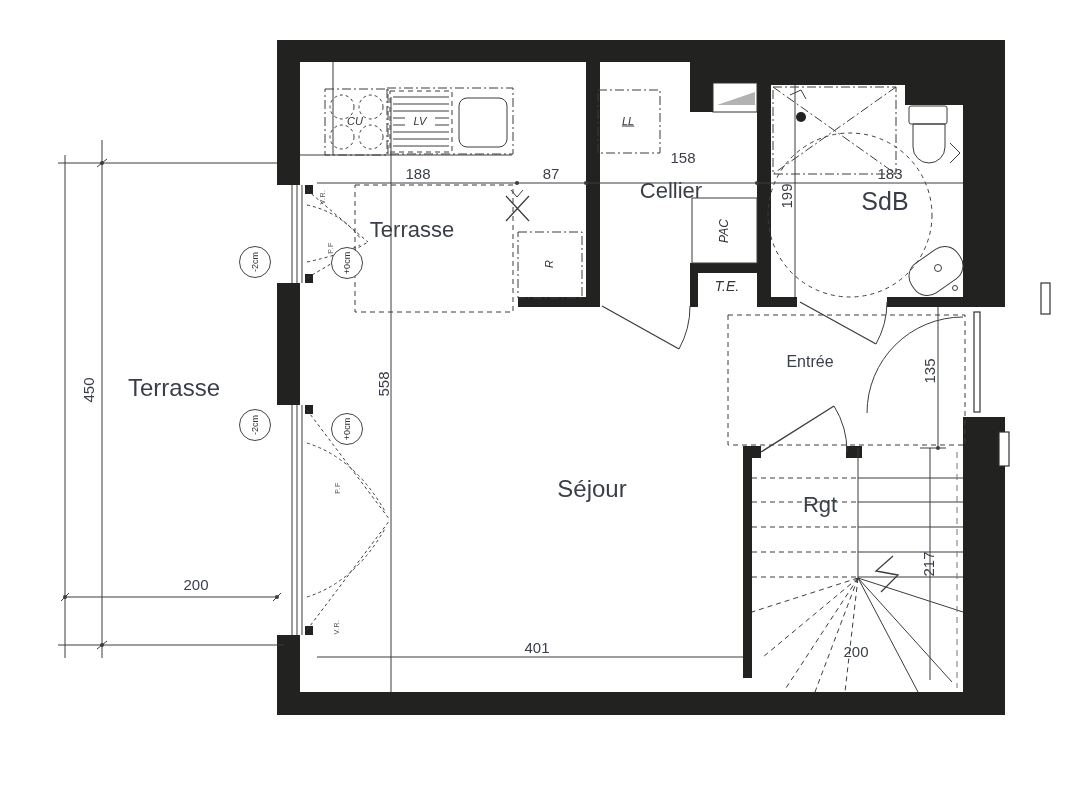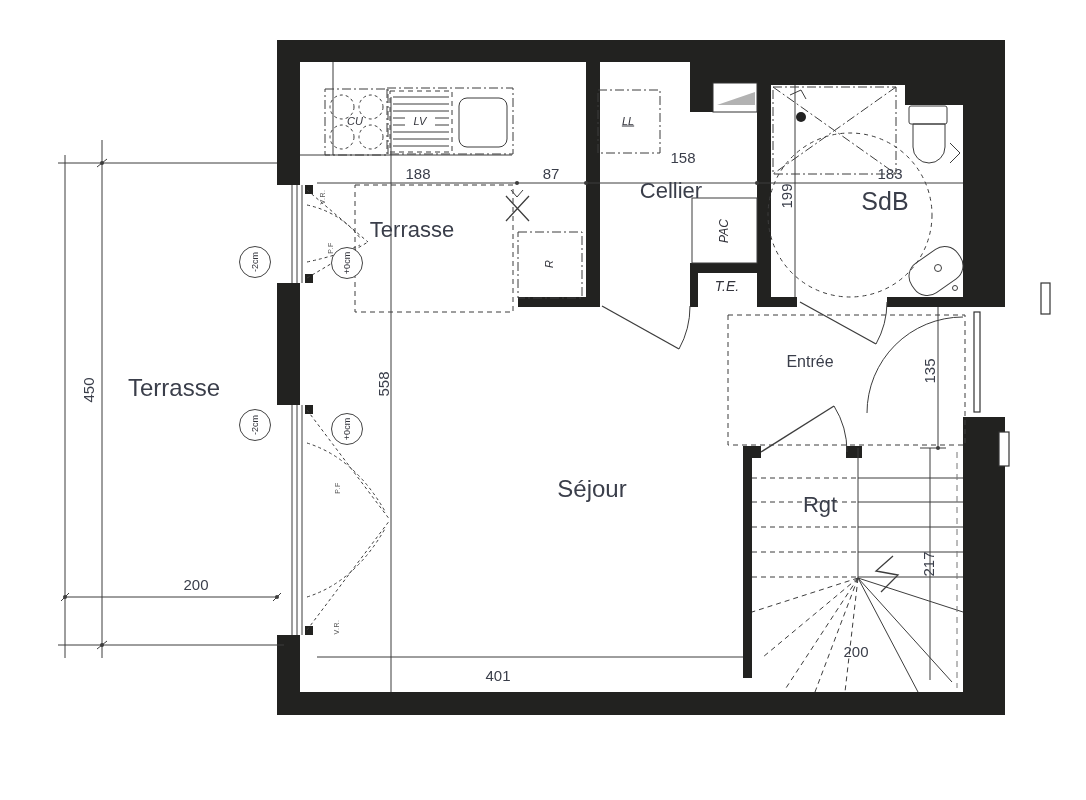--- a/index.html
+++ b/index.html
@@ -201,21 +201,21 @@
 <div class="lbl room" style="left:548px;top:489px;font-size:24px;margin-left:44px;">Séjour</div>
 <div class="lbl room" style="left:810px;top:362px;font-size:16px;">Entrée</div>
 <div class="lbl room" style="left:820px;top:505px;font-size:22px;">Rgt</div>
 
 <div class="lbl dim" style="left:418px;top:173px;">188</div>
 <div class="lbl dim" style="left:551px;top:173px;">87</div>
 <div class="lbl dim" style="left:683px;top:157px;">158</div>
 <div class="lbl dim" style="left:866px;top:173px;margin-left:24px;">183</div>
 <div class="lbl dim rot" style="left:786px;top:196px;">199</div>
 <div class="lbl dim rot" style="left:383px;top:384px;">558</div>
-<div class="lbl dim" style="left:498px;top:647px;margin-top:28px;">401</div>
+<div class="lbl dim" style="left:537px;top:647px;">401</div>
 <div class="lbl dim rot" style="left:88px;top:390px;">450</div>
 <div class="lbl dim" style="left:196px;top:584px;">200</div>
 <div class="lbl dim rot" style="left:929px;top:371px;">135</div>
 <div class="lbl dim rot" style="left:928px;top:564px;">217</div>
 <div class="lbl dim" style="left:856px;top:651px;">200</div>
 
 <div class="lbl eq" style="left:355px;top:121px;">CU</div>
 <div class="lbl eq" style="left:420px;top:121px;">LV</div>
 <div class="lbl eq" style="left:628px;top:121px;text-decoration:underline;">LL</div>
 <div class="lbl eq rot" style="left:724px;top:231px;font-size:12px;">PAC</div>

